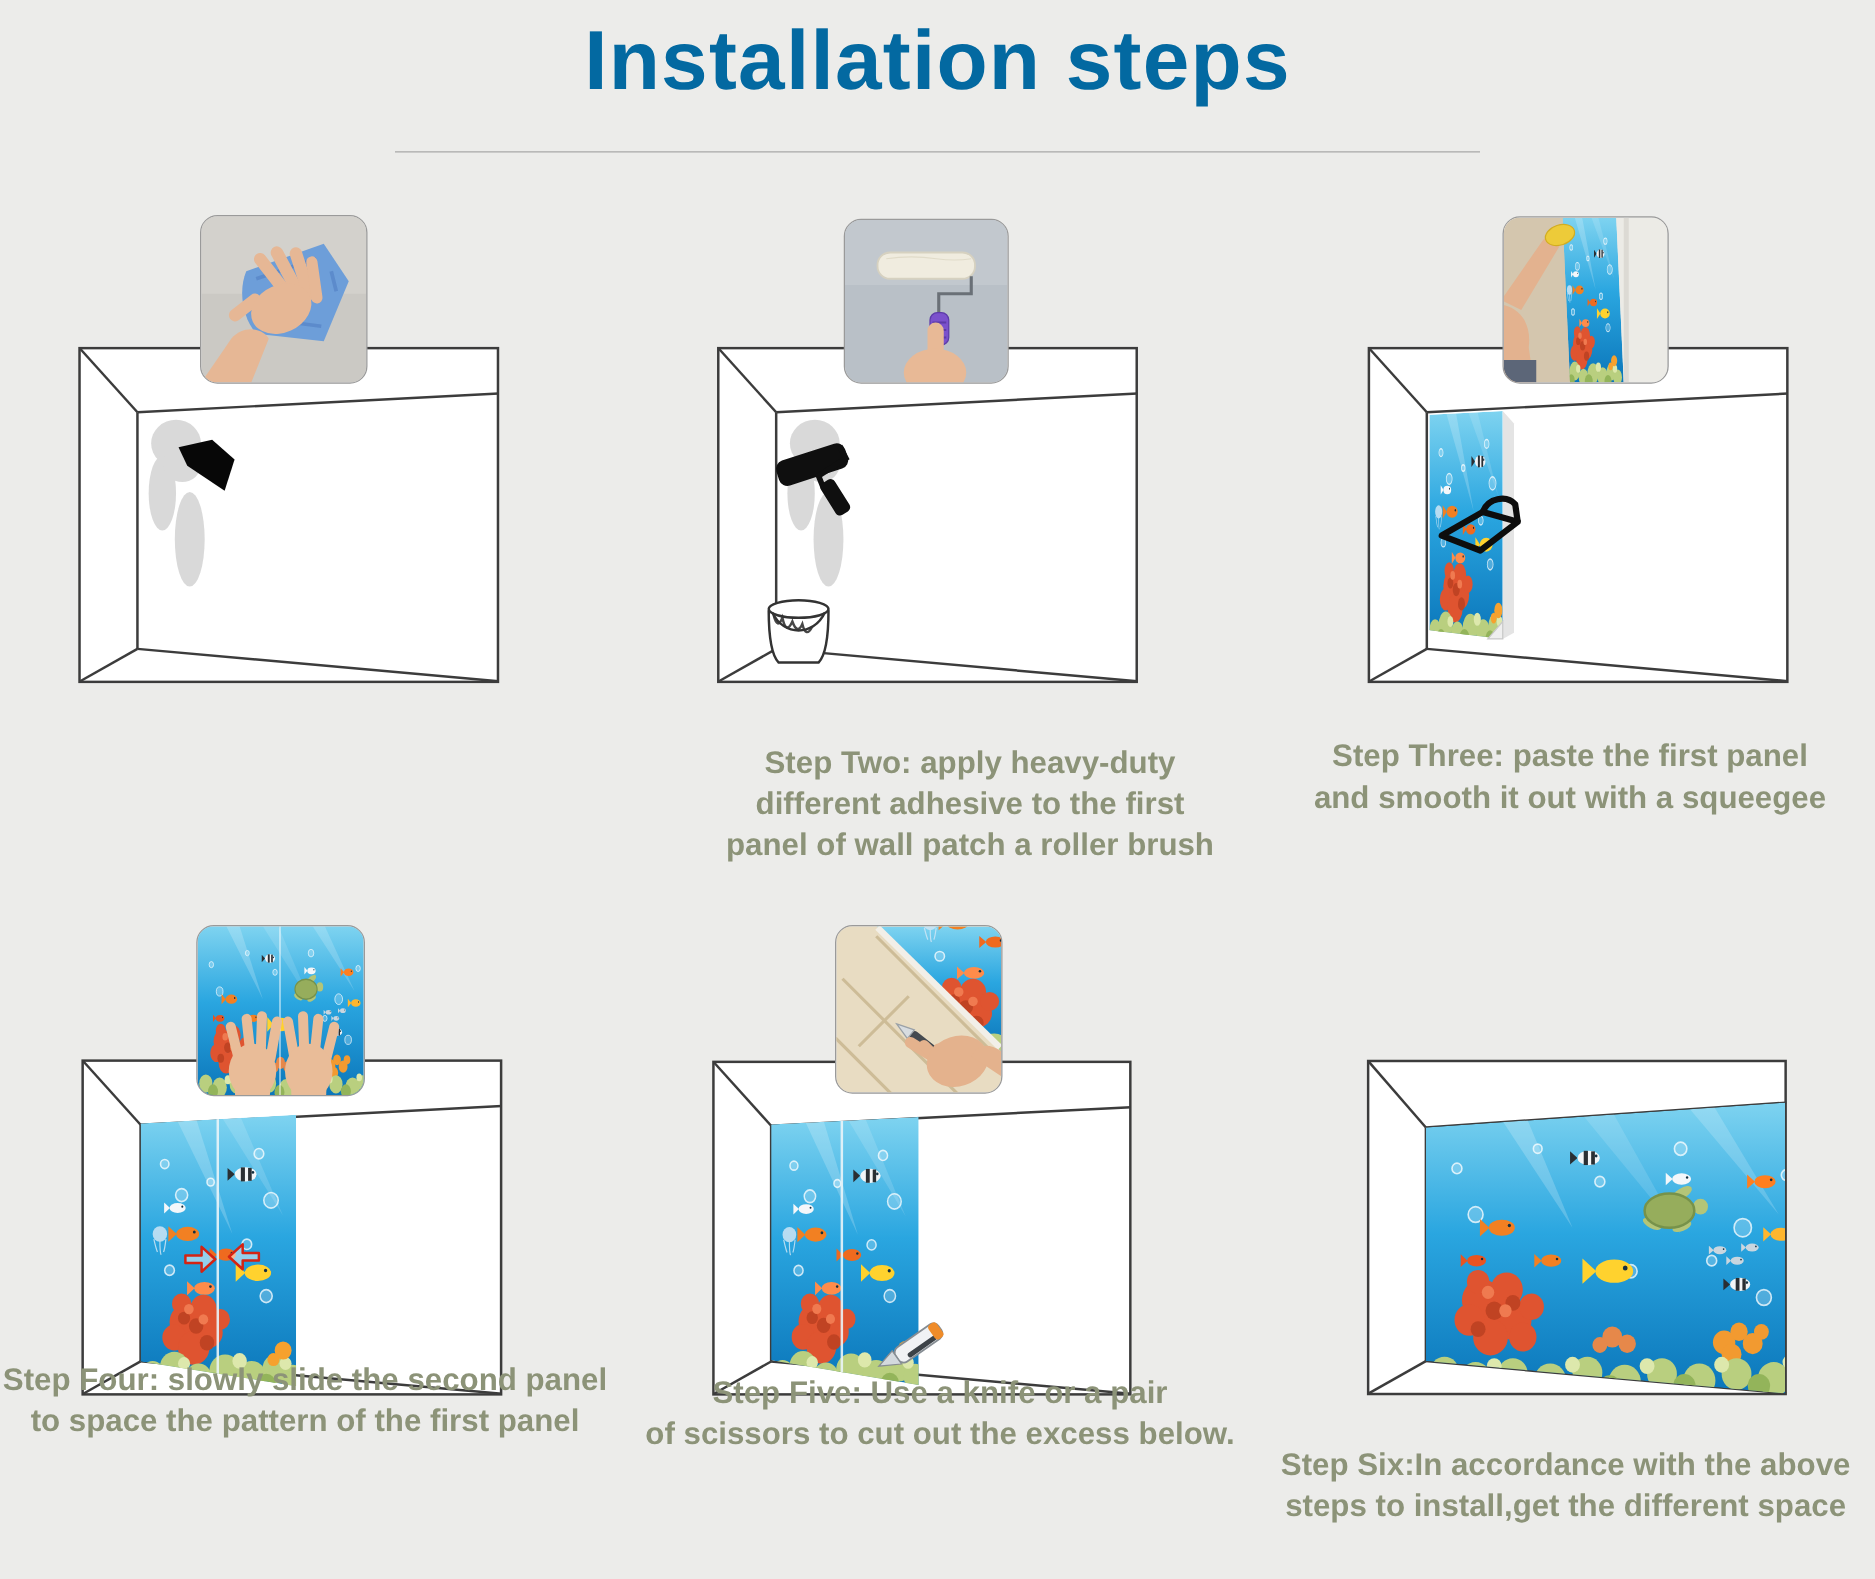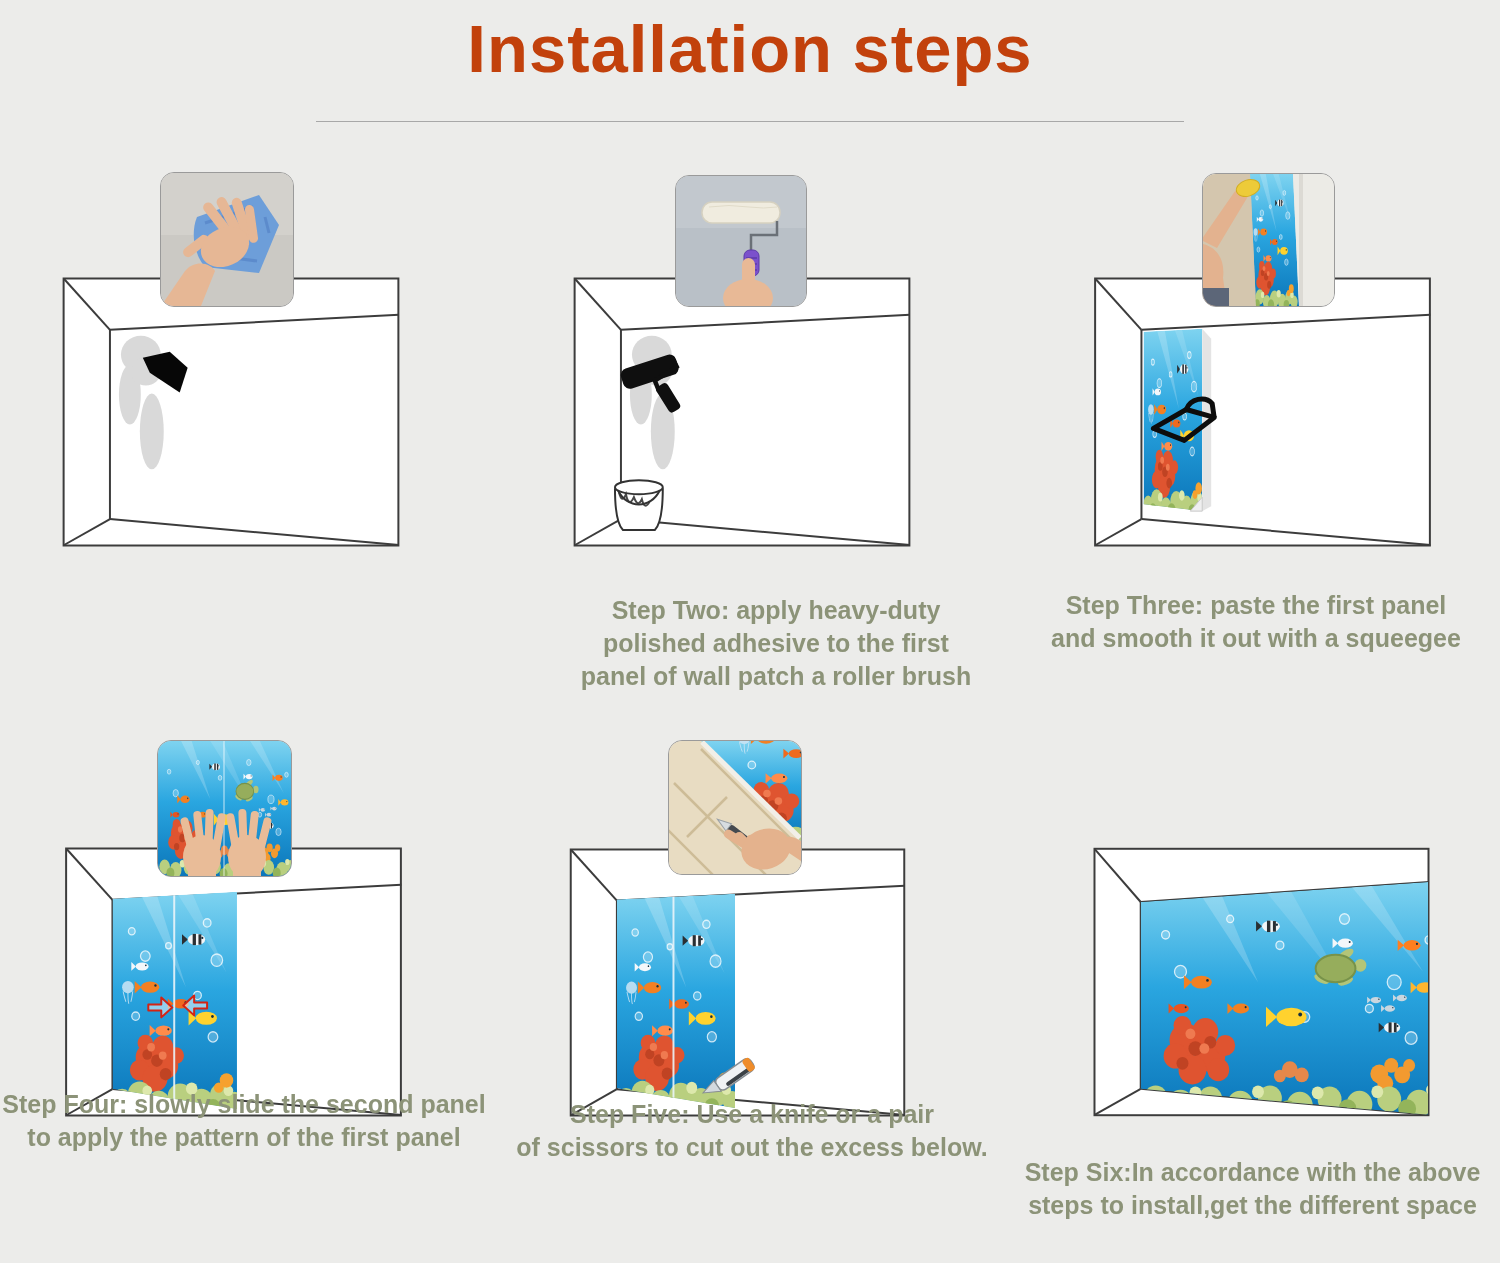--- a/index.html
+++ b/index.html
@@ -1,19 +1,19 @@
 <!DOCTYPE html>
 <html><head>
 <meta charset="utf-8">
 <style>
   html,body{margin:0;padding:0;}
   .page{position:relative;width:1500px;height:1263px;background:#ececea;overflow:hidden;
         font-family:"Liberation Sans",sans-serif;}
   .title{position:absolute;top:10px;left:0;width:100%;text-align:center;
-         font-size:67px;font-weight:bold;color:#c2410c;letter-spacing:1px;}
+         font-size:67px;font-weight:bold;color:#0369a1;letter-spacing:1px;}
   .divider{position:absolute;top:121px;left:316px;width:868px;height:1px;background:#a8a8a8;}
   .diag{position:absolute;}
   .diag svg{display:block;width:100%;height:100%;}
   .photo{position:absolute;border-radius:14px;overflow:hidden;border:1px solid #9a9a9a;
          background:#ddd;}
   .photo svg{display:block;width:100%;height:100%;}
   .caption{position:absolute;text-align:center;font-weight:bold;font-size:25px;
            line-height:1.32;color:#8c9378;}
   .caption span{display:block;white-space:nowrap;}
 </style>
@@ -466,30 +466,30 @@
         <rect x="74" y="88" width="9" height="32" rx="4.5" transform="rotate(-45 78 104)"></rect>
         <rect x="84" y="92" width="9" height="32" rx="4.5" transform="rotate(-35 88 108)"></rect>
         <ellipse cx="97" cy="108" rx="25" ry="20" transform="rotate(-18 97 108)"></ellipse>
         <path d="M132,100 C120,92 112,96 108,104 L132,120 Z"></path>
       </g>
     </svg>
   </div>
 
   <div class="caption" style="left:536px;top:594px;width:480px;">
     <span>Step Two: apply heavy-duty</span>
-    <span>polished adhesive to the first</span>
+    <span>different adhesive to the first</span>
     <span>panel of wall patch a roller brush</span>
   </div>
   <div class="caption" style="left:1012px;top:589px;width:488px;">
     <span>Step Three: paste the first panel</span>
     <span>and smooth it out with a squeegee</span>
   </div>
   <div class="caption" style="left:0px;top:1088px;width:488px;">
     <span>Step Four: slowly slide the second panel</span>
-    <span>to apply the pattern of the first panel</span>
+    <span>to space the pattern of the first panel</span>
   </div>
   <div class="caption" style="left:508px;top:1098px;width:488px;">
     <span>Step Five: Use a knife or a pair</span>
     <span>of scissors to cut out the excess below.</span>
   </div>
   <div class="caption" style="left:1005px;top:1156px;width:495px;">
     <span>Step Six:In accordance with the above</span>
     <span>steps to install,get the different space</span>
   </div>
 

